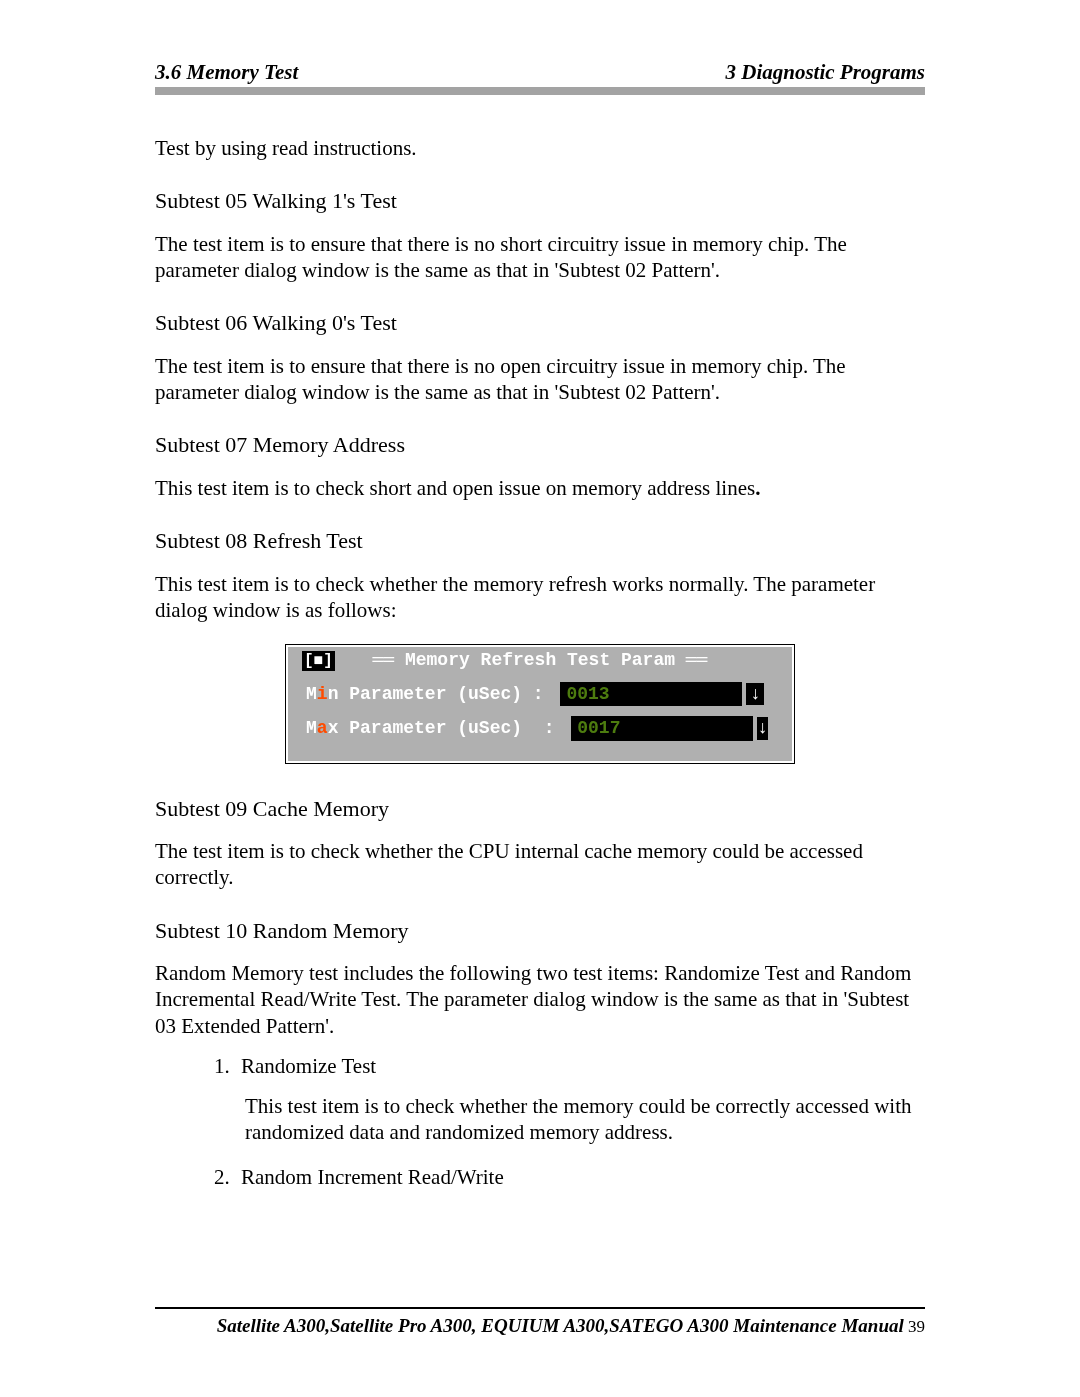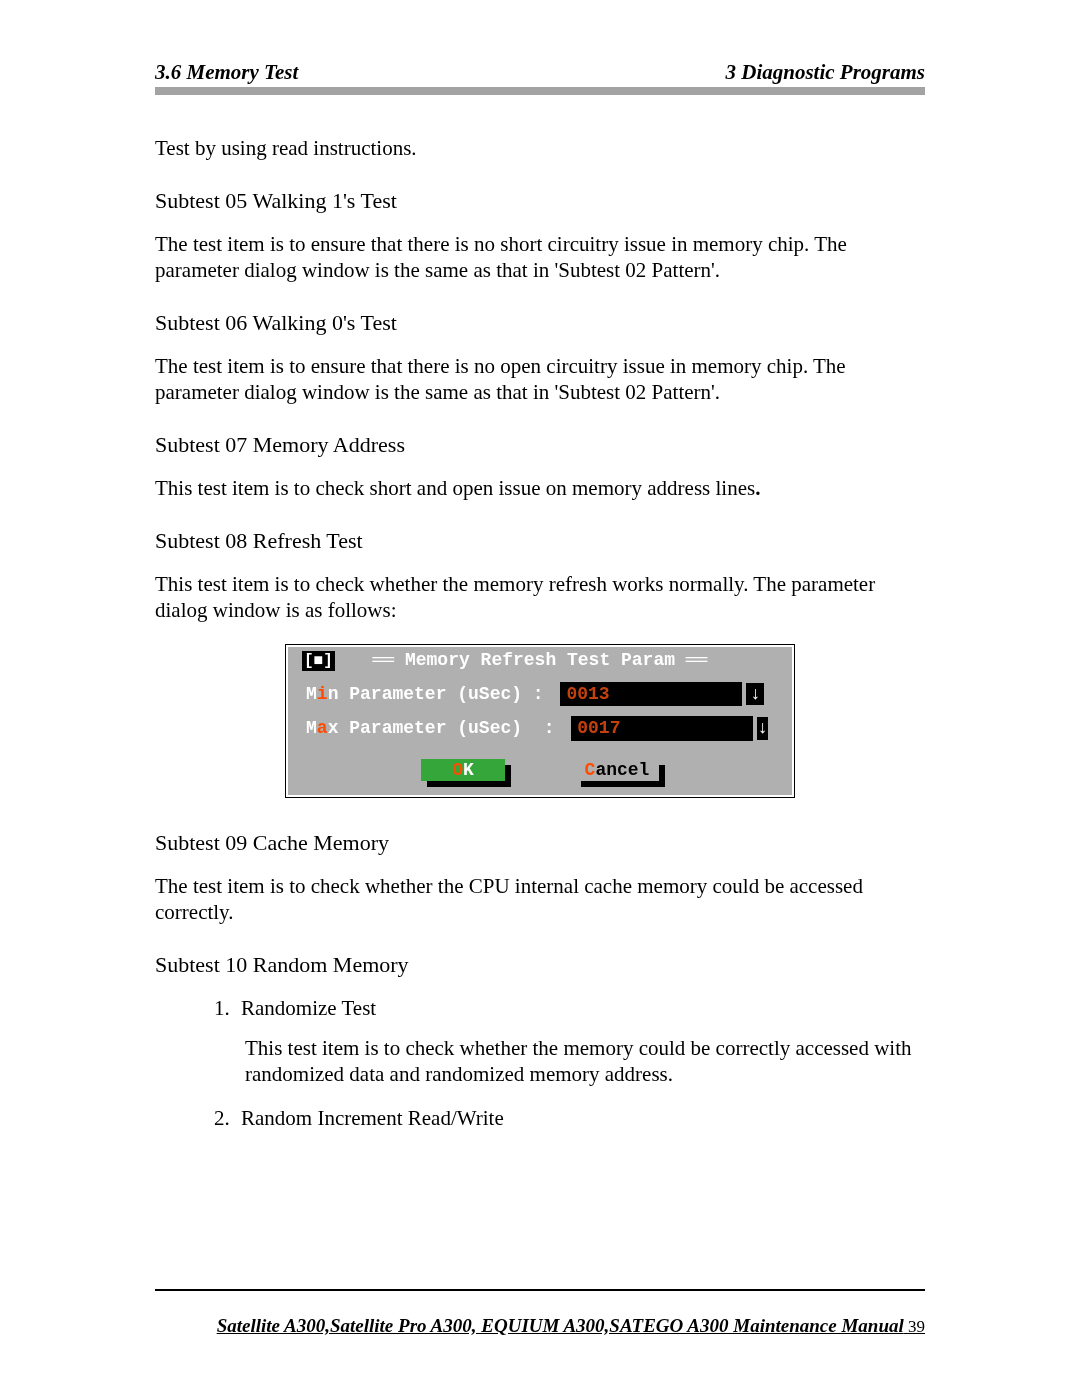--- a/index.html
+++ b/index.html
@@ -83,21 +83,21 @@
   .dlg-row {
     display: flex;
     align-items: center;
     margin: 10px 24px 6px 18px;
     white-space: pre;
   }
   .dlg-label { }
   .dlg-hot { color: #ff4c00; }
   .dlg-input {
     background: #000;
-    color: #c2410c;
+    color: #4d7c0f;
     padding: 1px 6px 1px 6px;
     min-width: 170px;
     margin-left: 6px;
     display: inline-block;
   }
   .dlg-arrow {
     background: #000;
     color: #fff;
     width: 18px;
     text-align: center;
@@ -137,26 +137,25 @@
     width: 6px;
     height: 100%;
     background: #000;
   }
   .footer-rule {
     position: absolute;
     left: 155px;
     right: 155px;
     bottom: 60px;
     border-top: 2px solid #000;
-    padding-top: 24px;
+    padding-top: 6px;
     font-style: italic;
     font-weight: bold;
     font-size: 19px;
     text-align: right;
-    text-decoration: underline;
   }
   .footer-rule .pnum { font-style: normal; font-weight: normal; font-size: 17px;}
   ol.num { padding-left: 22px; margin: 12px 0 8px 58px;}
   ol.num li { margin-bottom: 18px; padding-left: 6px;}
   .li-body { margin-top: 14px; margin-left: 4px;}
 </style>
 </head>
 <body>
 
 <div class="page">
@@ -196,31 +195,28 @@
           <span class="dlg-input">0013</span>
           <span class="dlg-arrow">↓</span>
         </div>
 
         <div class="dlg-row">
           <span class="dlg-label"><span>M</span><span class="dlg-hot">a</span><span>x Parameter (uSec)  : </span></span>
           <span class="dlg-input">0017</span>
           <span class="dlg-arrow">↓</span>
         </div>
 
-        <div class="dlg-btns">
-          <div class="dlg-btn ok"><span class="btnhot">O</span><span>K</span></div>
-          <div class="dlg-btn cancel"><span class="btnhot">C</span><span>ancel</span></div>
-        </div>
       </div>
     </div>
 
     <div class="sub-heading">Subtest 09  Cache Memory</div>
     <div class="para body-indent">The test item is to check whether the CPU internal cache memory could be accessed correctly.</div>
 
     <div class="sub-heading">Subtest 10  Random Memory</div>
+    <div class="para body-indent">Random Memory test includes the following two test items: Randomize Test and Random Incremental Read/Write Test. The parameter dialog window is the same as that in 'Subtest 03 Extended Pattern'.</div>
 
     <ol class="num">
       <li>
         <span>Randomize Test</span>
         <div class="li-body">This test item is to check whether the memory could be correctly accessed with randomized data and randomized memory address.</div>
       </li>
       <li>
         <span>Random Increment Read/Write</span>
       </li>
     </ol>

